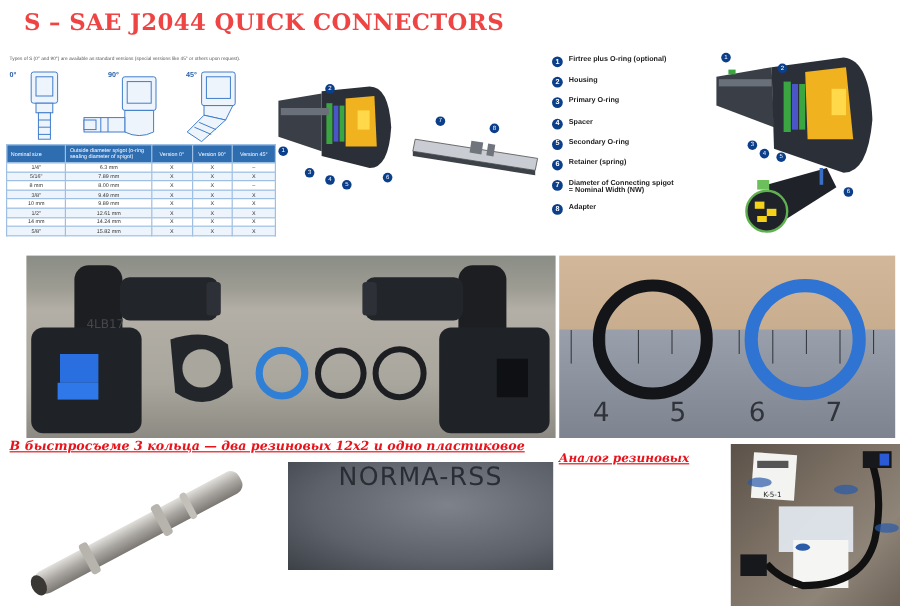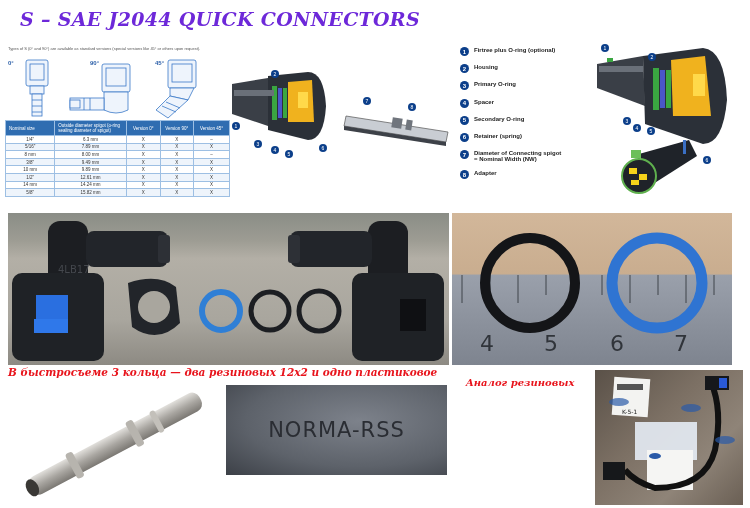--- a/index.html
+++ b/index.html
@@ -1,30 +1,30 @@
 <!DOCTYPE html>
 <html><head>
 <meta charset="utf-8">
 <style>
   * { box-sizing: border-box; margin: 0; padding: 0; }
   body { width: 750px; height: 508px; background: #ffffff; position: relative; overflow: hidden; font-family: "Liberation Sans", sans-serif; }
   .abs { position: absolute; }
-  .title { left: 20px; top: 8px; color: #6d28d9; font-family: "DejaVu Serif", serif; font-weight: bold; font-style: italic; font-size: 19px; letter-spacing: 0.3px; }
+  .title { left: 20px; top: 8px; color: #ef4444; font-family: "DejaVu Serif", serif; font-weight: bold; font-size: 19px; letter-spacing: 0.3px; }
   .subnote { left: 8px; top: 46px; font-size: 4px; color: #555; }
   .ver-label { font-size: 6px; color: #2a5ea8; font-weight: bold; }
   table.spec { position: absolute; left: 5px; top: 120px; width: 225px; border-collapse: collapse; font-size: 4.5px; color: #333; }
   table.spec th { background: #2f6db1; color: #fff; font-weight: normal; text-align: left; padding: 2px 3px; border: 1px solid #9dbfe3; height: 15px; }
   table.spec td { border: 1px solid #9dbfe3; text-align: center; height: 7.6px; padding: 0 2px; }
   table.spec tr:nth-child(even) td { background: #eef4fb; }
   .legend { left: 460px; top: 47px; width: 140px; }
   .legend-item { display: flex; align-items: flex-start; margin-bottom: 8.2px; font-size: 6px; font-weight: bold; color: #222; }
   .num { width: 9px; height: 9px; border-radius: 50%; background: #0c3f8a; color: #fff; font-size: 6px; display: flex; align-items: center; justify-content: center; margin-right: 5px; flex-shrink: 0; }
   .callout { width: 8px; height: 8px; border-radius: 50%; background: #0c3f8a; color: #fff; font-size: 5px; display: flex; align-items: center; justify-content: center; position: absolute; }
-  .photo { position: absolute; overflow: hidden; }
-  .caption-red { color: #e8141c; font-family: "DejaVu Serif", serif; font-weight: bold; font-style: italic; }
+  .photo { position: absolute; overflow: hidden; margin-left: 14px; }
+  .caption-red { color: #e8141c; font-family: "DejaVu Serif", serif; font-weight: bold; font-style: italic; text-decoration: underline; }
   .cap1 { left: 8px; top: 366px; font-size: 10.5px; }
   .cap2 { left: 455px; top: 377px; width: 130px; text-align: center; font-size: 10px; line-height: 12px; }
   .stamp-text { font-family: "DejaVu Sans", sans-serif; color: #2a2d33; font-size: 21px; text-align: center; line-height: 24px; letter-spacing: 1px; }
 </style>
 </head>
 <body>
 
 <div class="abs title">S – SAE J2044 QUICK CONNECTORS</div>
 <div class="abs subnote">Types of S (0° and 90°) are available as standard versions (special versions like 45° or others upon request).</div>
 
@@ -279,21 +279,21 @@
   </defs>
   <g transform="rotate(-28 105 57)">
     <rect x="10" y="46" width="192" height="20" rx="8" fill="url(#metal)"></rect>
     <rect x="56" y="42" width="8" height="28" rx="3" fill="#b7b4ae"></rect>
     <rect x="124" y="42" width="8" height="28" rx="3" fill="#b7b4ae"></rect>
     <rect x="150" y="44" width="6" height="24" rx="3" fill="#c3c0ba"></rect>
     <ellipse cx="12" cy="56" rx="6" ry="9" fill="#3a3835"></ellipse>
   </g>
 </svg>
 
-<div class="photo" style="left:226px;top:385px;width:221px;height:90px;background:radial-gradient(ellipse at 60% 40%,#7d828b 0%,#5d626a 60%,#3c4047 100%);display:flex;flex-direction:column;align-items:center;justify-content:center;">
+<div class="photo" style="left:226px;top:385px;width:221px;height:90px;background:radial-gradient(ellipse at 60% 40%,#7d828b 0%,#5d626a 60%,#3c4047 100%);display:flex;flex-direction:column;align-items:center;">
   <div class="stamp-text">NORMA-RSS</div>
 </div>
 
 <div class="abs caption-red cap2">
   <div>Аналог резиновых</div>
 </div>
 
 <div class="photo" style="left:595px;top:370px;width:148px;height:135px;background:linear-gradient(135deg,#5a5148 0%,#7c7064 40%,#8f8478 70%,#6a5f54 100%);">
   <svg width="148" height="135">
     <rect x="18" y="8" width="36" height="38" fill="#f3f3f1" transform="rotate(4 36 27)"></rect>

